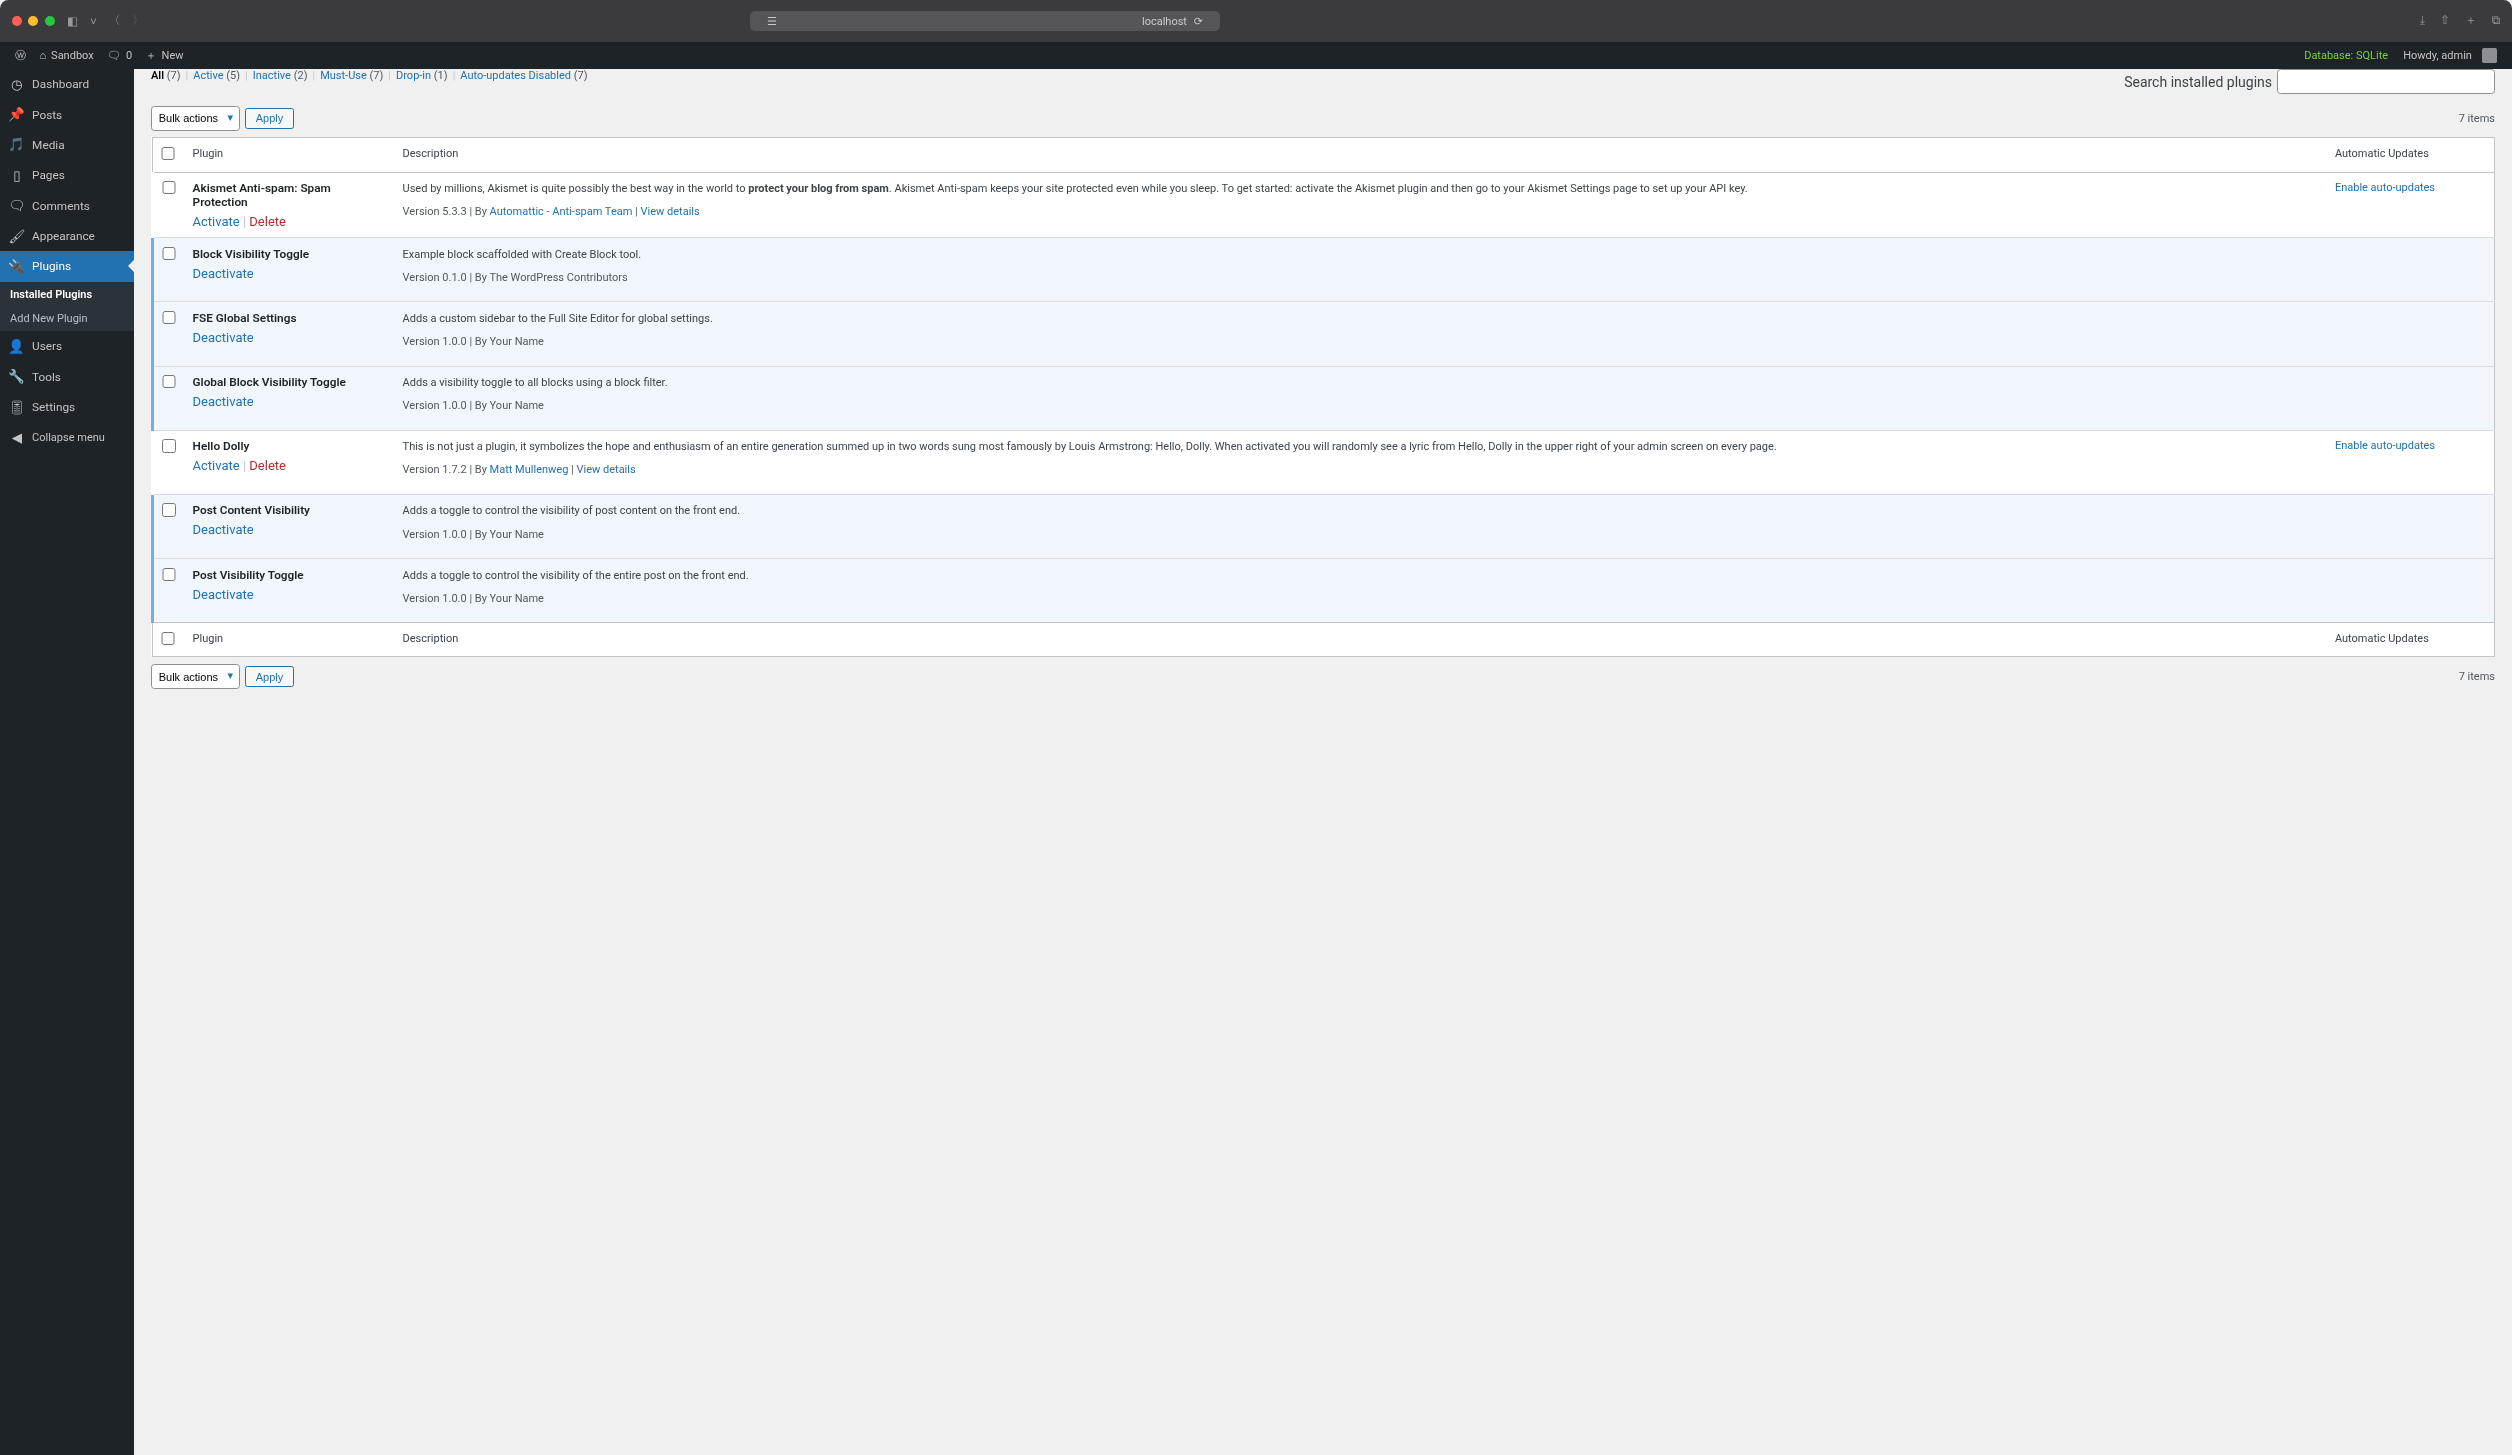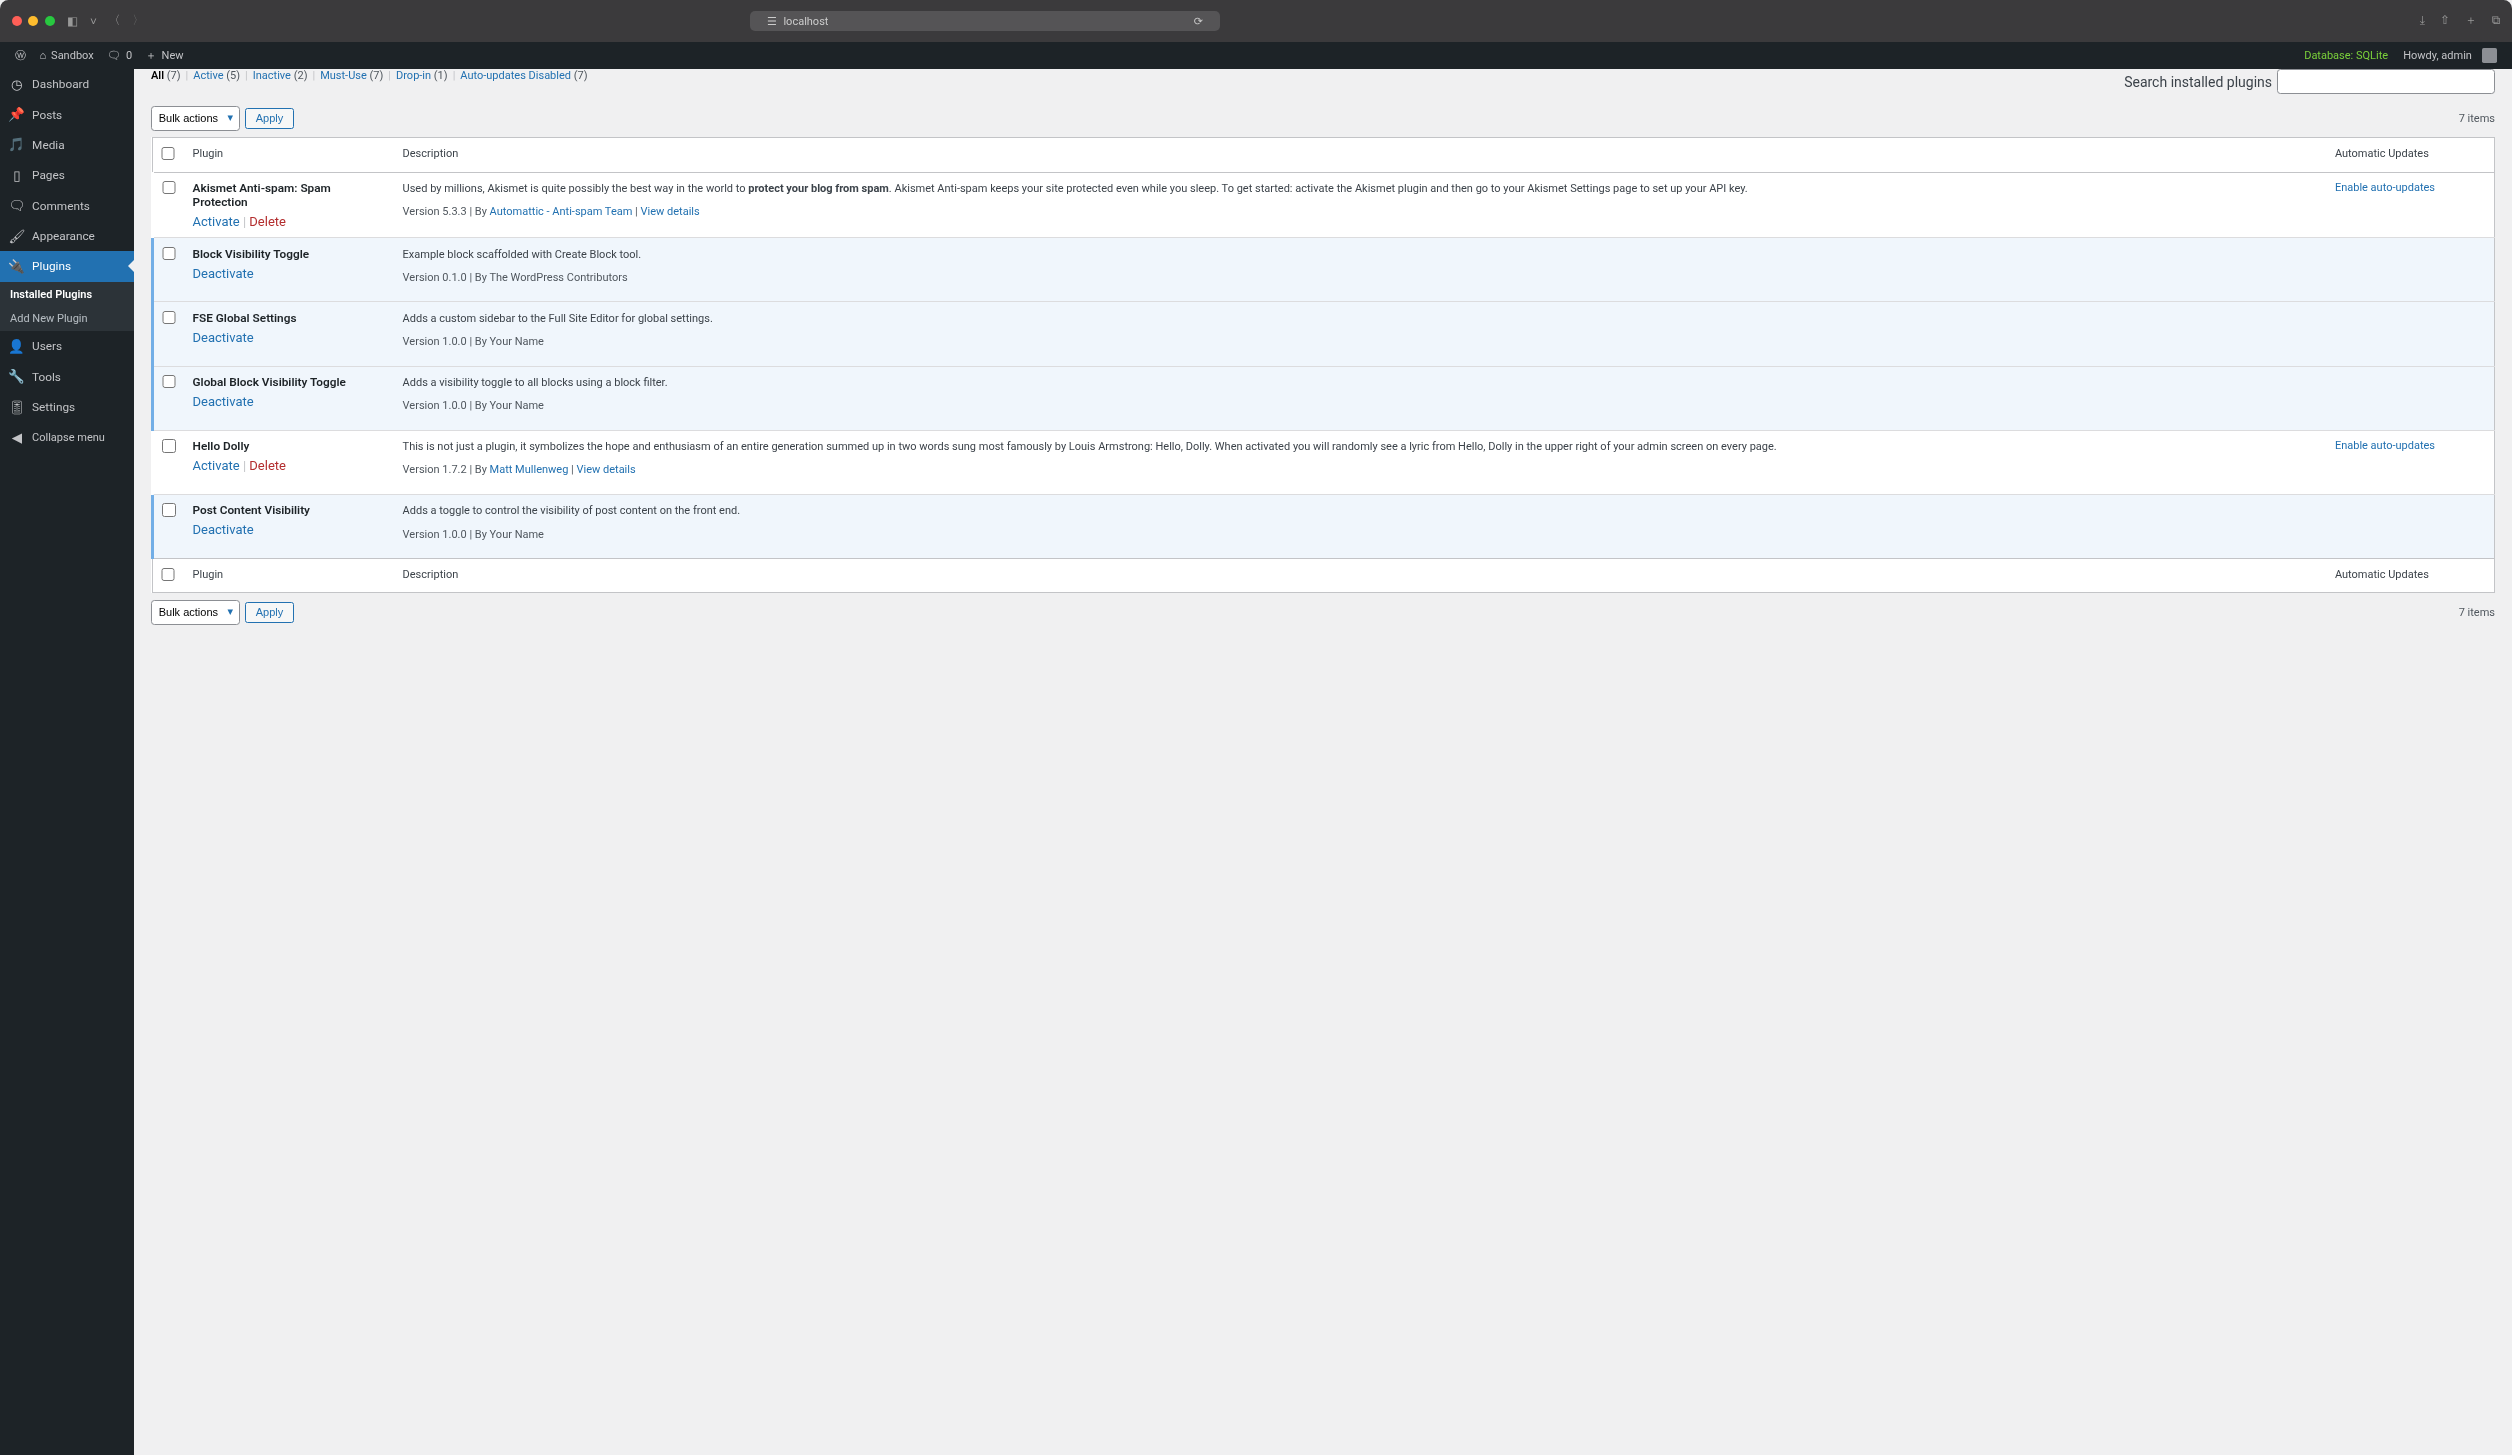--- a/index.html
+++ b/index.html
@@ -8,21 +8,21 @@
 
 .browser-chrome { background: #3b3a3c; height: 42px; display: flex; align-items: center; padding: 0 11.8px; gap: 11.8px; border-radius: 8.4px 8.4px 0 0; }
 .traffic-lights { display: flex; gap: 6.7px; }
 .tl { width: 10px; height: 10px; border-radius: 50%; }
 .tl.red { background: #ff5f57; }
 .tl.yellow { background: #febc2e; }
 .tl.green { background: #28c840; }
 .chrome-btn { color: #999; font-size: 11.8px; cursor: default; }
 .chrome-btn.disabled { color: #666; }
 .url-bar { flex: 0 0 auto; margin: 0 auto; background: #555456; border-radius: 5px; padding: 3.4px 17px; color: #ccc; font-size: 11px; display: flex; align-items: center; gap: 6.7px; width: 470px; }
-.url-text { flex: 1; text-align: left; }
+.url-text { flex: 1; text-align: right; }
 .chrome-right { display: flex; gap: 15px; margin-left: auto; }
 
 
 .wp-admin-bar { background: #1d2327; height: 27px; display: flex; align-items: center; color: #c3c4c7; font-size: 11px; padding: 0 8.4px; }
 .ab-item { display: flex; align-items: center; gap: 5px; padding: 0 6.7px; height: 27px; cursor: pointer; }
 .ab-right { margin-left: auto; display: flex; align-items: center; }
 .db-info { color: #7ad03a; padding: 0 8.4px; }
 .avatar { width: 15px; height: 15px; background: #8c8f94; border-radius: 1.7px; margin-left: 5px; }
 
 
@@ -294,20 +294,32 @@
             <td>
               <div class="plugin-name">Post Content Visibility</div>
               <div class="row-actions"><a class="link-deactivate">Deactivate</a></div>
             </td>
             <td class="desc">
               <p>Adds a toggle to control the visibility of post content on the front end.</p>
               <p class="meta">Version 1.0.0 | By Your Name</p>
             </td>
             <td></td>
           </tr>
+          <tr class="plugin-row active">
+            <td class="check-col"><input type="checkbox" style=""></td>
+            <td>
+              <div class="plugin-name">Post Visibility Toggle</div>
+              <div class="row-actions"><a class="link-deactivate">Deactivate</a></div>
+            </td>
+            <td class="desc">
+              <p>Adds a toggle to control the visibility of the entire post on the front end.</p>
+              <p class="meta">Version 1.0.0 | By Your Name</p>
+            </td>
+            <td></td>
+          </tr>
         </tbody>
       <tfoot>
         <tr>
           <th class="check-col"><input type="checkbox" style=""></th>
           <th>Plugin</th>
           <th>Description</th>
           <th>Automatic Updates</th>
         </tr>
       </tfoot>
     </table>

